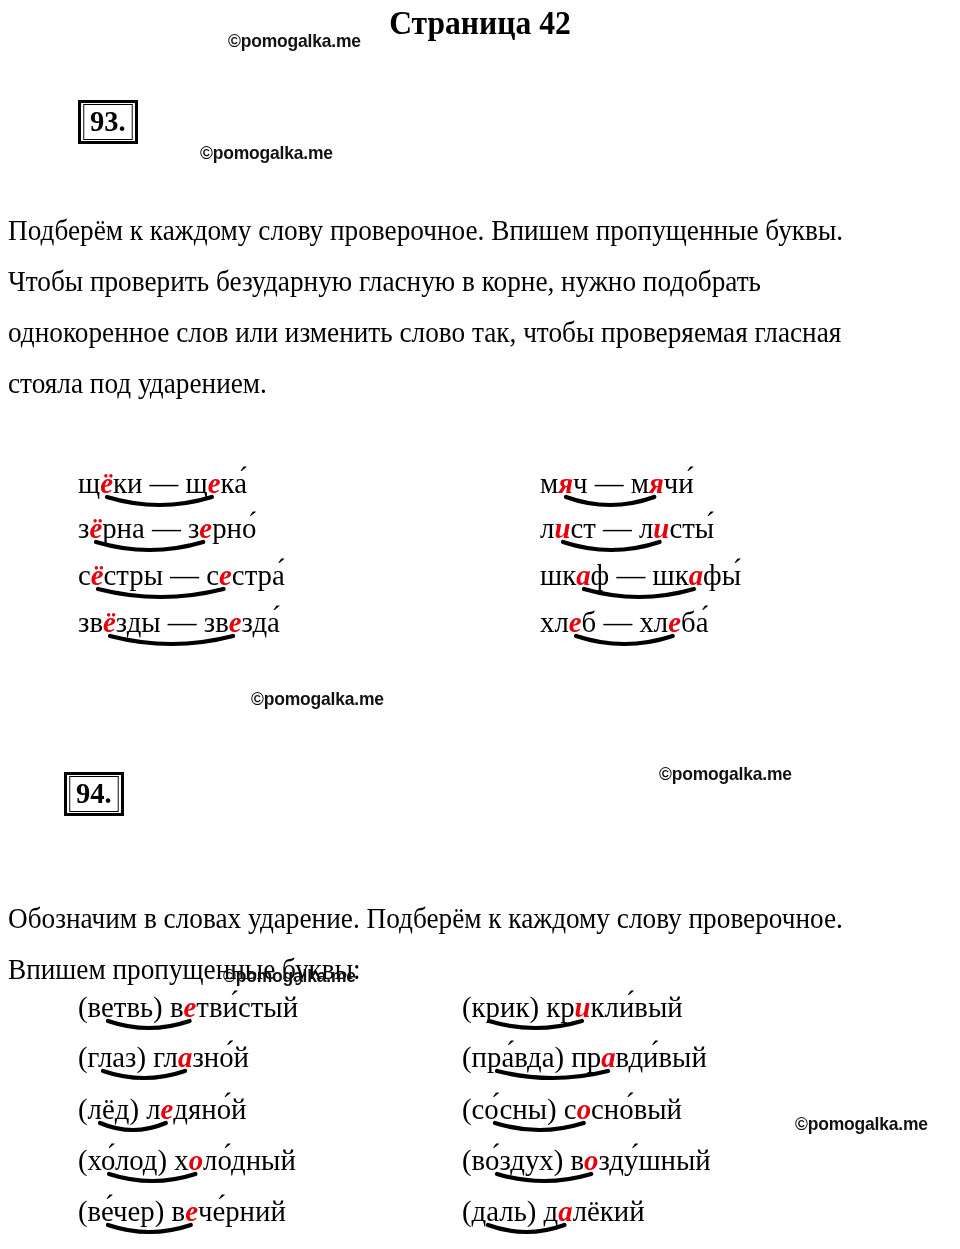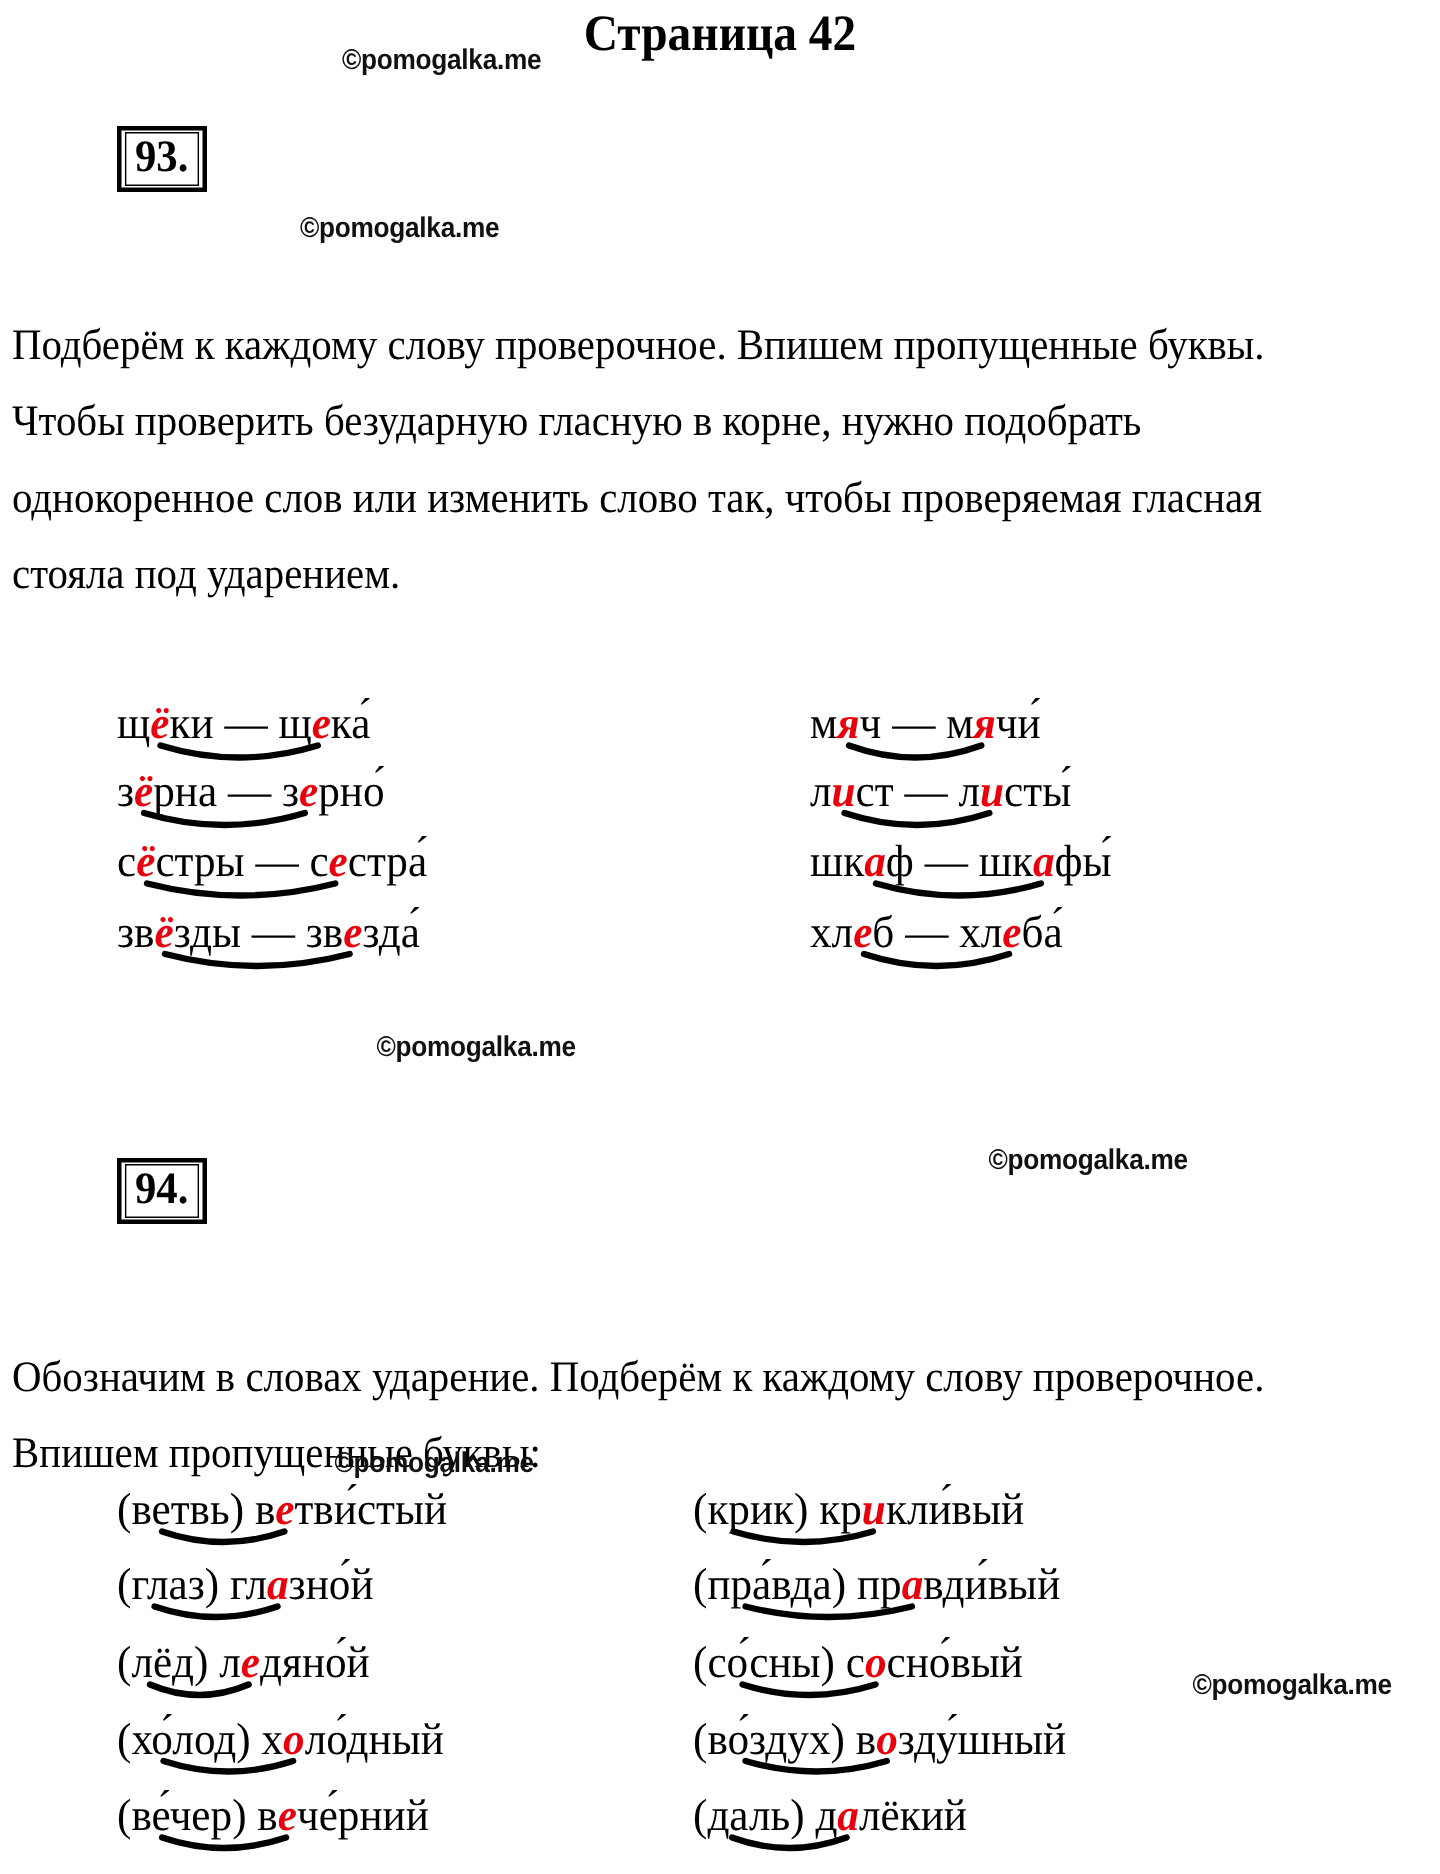--- a/index.html
+++ b/index.html
@@ -111,21 +111,21 @@
     font-style:italic;
   }
 </style>
 </head>
 <body>
 
 <div class="page">
 
   <div class="page-title">Страница 42</div>
 
-  <div class="exbox" id="box93" style="left: 78px; top: 84px; text-align: center;">
+  <div class="exbox" id="box93" style="left: 78px; top: 100px; text-align: center;">
     <div class="exbox-inner">93.</div>
   </div>
 
   <div class="para" id="para93" style="left:8px; top:205px; width:945px;">Подберём к каждому слову проверочное. Впишем пропущенные буквы. Чтобы проверить безударную гласную в корне, нужно подобрать однокоренное слов или изменить слово так, чтобы проверяемая гласная стояла под ударением.</div>
 
   <div id="pairs93">
       <div class="wordrow" style="left: 78px; top: 468px;"><span><span>щ</span><span class="red">ё</span><span>ки</span></span><span class="dash"> — </span><span><span>щ</span><span class="red">е</span><span>ка́</span></span></div>
       <svg class="arc" width="108.87450103759767" height="17" style="left: 104.943px; top: 495px; position: absolute;">
         <path d="M 2 2 Q 54.437250518798834 18 106.87450103759767 2"></path>
       </svg>
@@ -152,21 +152,21 @@
       <div class="wordrow" style="left: 540px; top: 560px;"><span><span>шк</span><span class="red">а</span><span>ф</span></span><span class="dash"> — </span><span><span>шк</span><span class="red">а</span><span>фы́</span></span></div>
       <svg class="arc" width="113.89501953125" height="17" style="left: 581.66px; top: 587px; position: absolute;">
         <path d="M 2 2 Q 56.947509765625 18 111.89501953125 2"></path>
       </svg>
       <div class="wordrow" style="left: 540px; top: 607px;"><span><span>хл</span><span class="red">е</span><span>б</span></span><span class="dash"> — </span><span><span>хл</span><span class="red">е</span><span>ба́</span></span></div>
       <svg class="arc" width="100.71450195312491" height="17" style="left: 573.543px; top: 634px; position: absolute;">
         <path d="M 2 2 Q 50.357250976562455 18 98.71450195312491 2"></path>
       </svg>
     </div>
 
-  <div class="exbox" id="box94" style="left: 78px; top: 772px;">
+  <div class="exbox" id="box94" style="left: 64px; top: 772px;">
     <div class="exbox-inner">94.</div>
   </div>
 
   <div class="para" id="para94" style="left:8px; top:893px; width:930px;">Обозначим в словах ударение. Подберём к каждому слову проверочное. Впишем пропущенные буквы:</div>
 
   <div id="list94">
       <div class="listrow" style="left: 78px; top: 992px;"><span>(ветвь) </span><span><span>в</span><span class="red">е</span><span>тви́стый</span></span></div>
       <svg class="arc" width="85.62600250244141" height="16" style="left: 105.576px; top: 1019px; position: absolute;">
         <path d="M 2 2 Q 42.813001251220705 16 83.62600250244141 2"></path>
       </svg>

